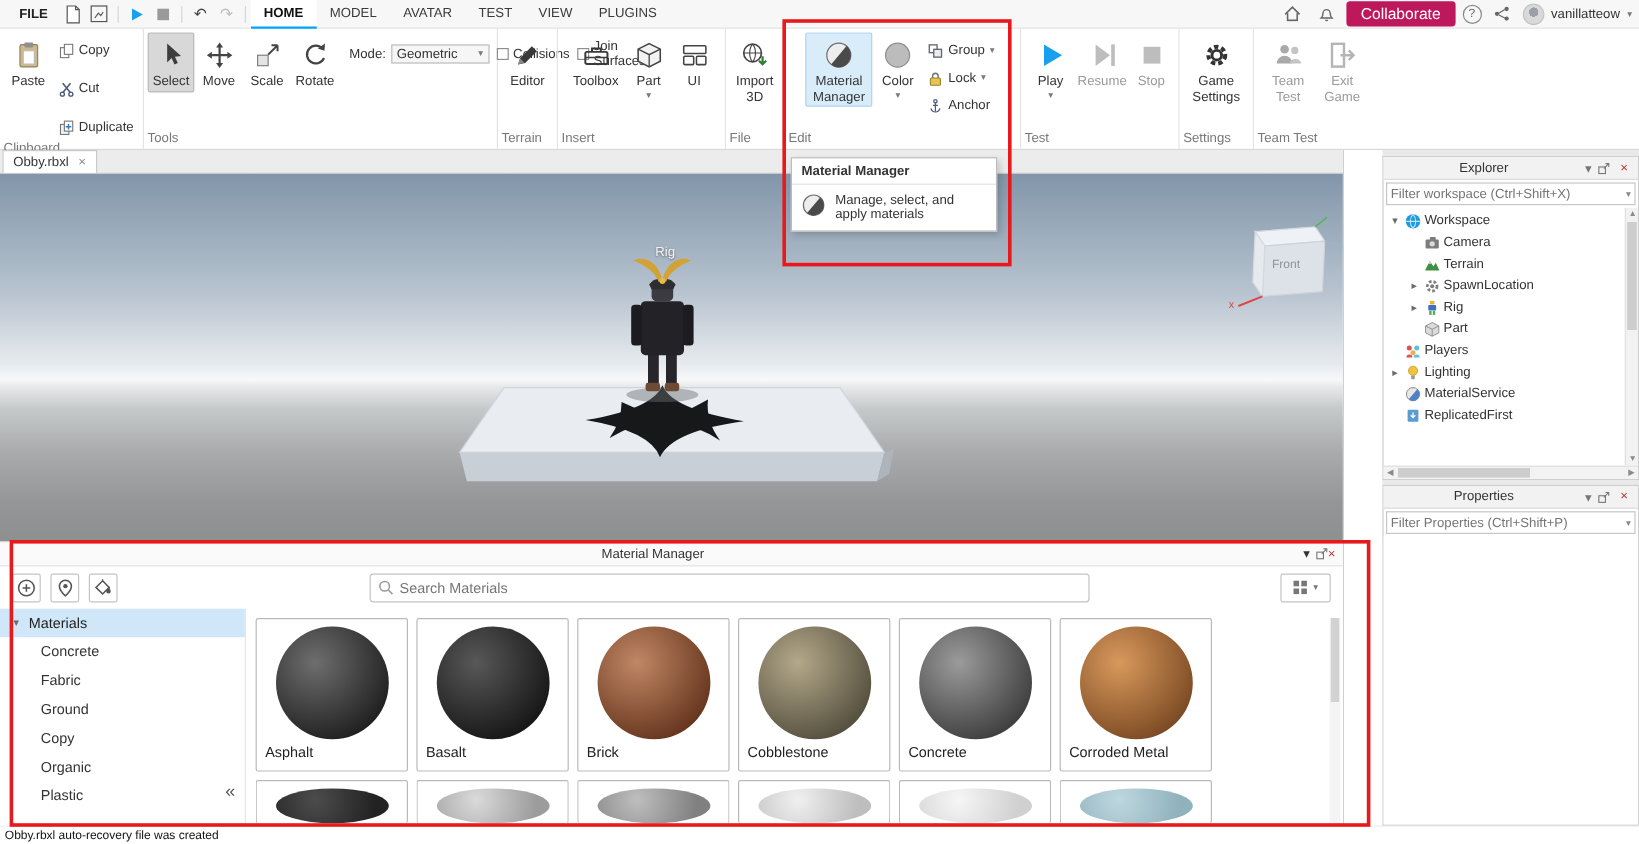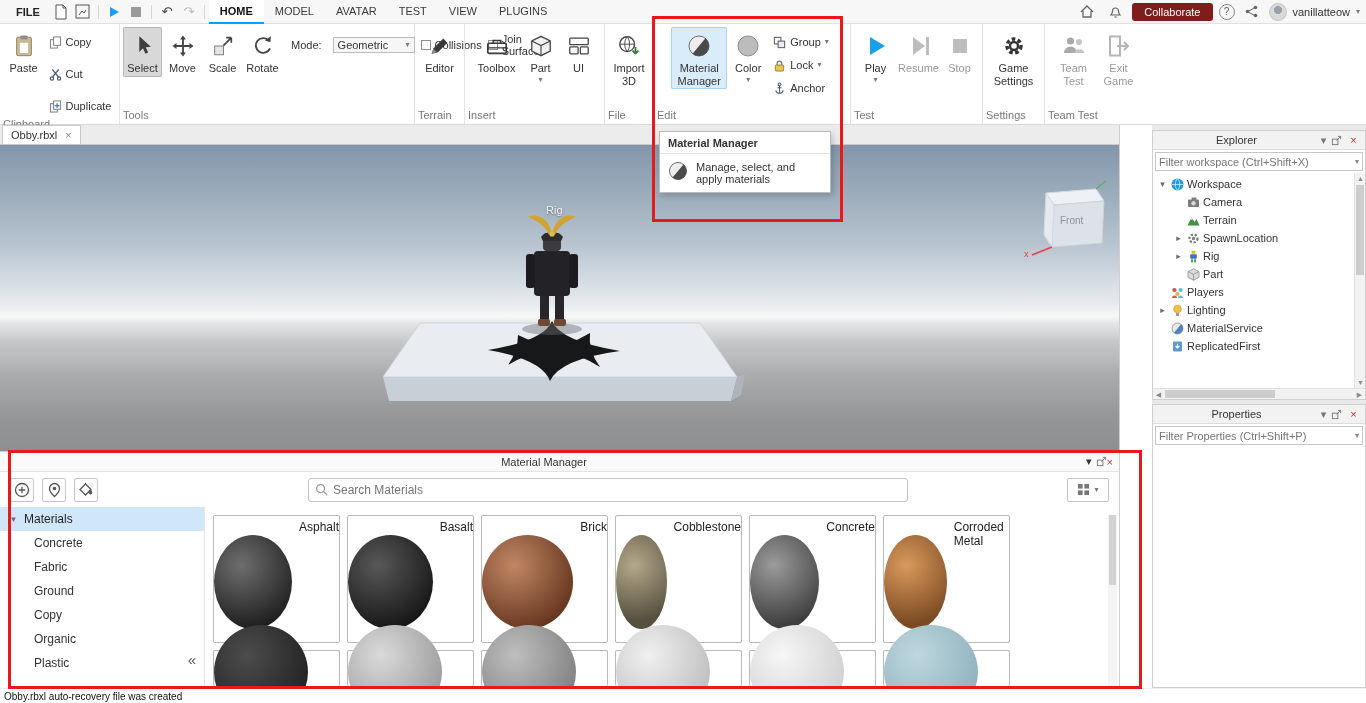--- a/index.html
+++ b/index.html
@@ -8,39 +8,39 @@
   svg { display:block; }
 
   
   .titlebar { height:24px; display:flex; align-items:center; background:#f7f7f7; border-bottom:1px solid #e0e0e0; padding:0 6px; }
   .file-btn { font-weight:bold; color:#222; padding:0 10px; }
   .tb-ic { width:20px; height:20px; display:flex; align-items:center; justify-content:center; color:#555; margin:0 1px; }
   .tb-sep { width:1px; height:14px; background:#d6d6d6; margin:0 4px; }
   .tb-tab { padding:0 11px; height:24px; line-height:23px; color:#3a3a3a; }
   .tb-tab.active { font-weight:bold; color:#111; box-shadow: inset 0 -2px #00a2ff; background:#fff; }
   .tb-right { margin-left:auto; display:flex; align-items:center; gap:6px; }
-  .collab-btn { background:#7f1d1d; color:#fff; border-radius:3px; padding:3px 12px; font-size:11px; }
+  .collab-btn { background:#be185d; color:#fff; border-radius:3px; padding:3px 12px; font-size:13px; }
   .avatar { width:18px; height:18px; border-radius:50%; background:radial-gradient(circle at 50% 38%, #9aa0a6 0 30%, #d7d9db 31%); border:1px solid #c2c4c6; }
   .qmark { width:16px; height:16px; border:1px solid #8a8a8a; border-radius:50%; display:flex; align-items:center; justify-content:center; color:#666; font-size:10px; }
 
   
   .ribbon { height:101px; display:flex; background:#fff; border-bottom:1px solid #d9d9d9; }
   .rsec { display:flex; flex-direction:column; border-right:1px solid #e4e4e4; padding:3px 3px 0; flex:none; }
   .rsec-body { flex:1; display:flex; align-items:flex-start; justify-content:center; gap:1px; }
   .rsec-label { text-align:left; color:#787878; padding:1px 0 3px; font-size:11px; }
   .bigbtn { width:40px; display:flex; flex-direction:column; align-items:center; gap:2px; padding:5px 0 2px; border-radius:2px; text-align:center; color:#333; line-height:1.15; }
   .bigbtn .bico { height:28px; display:flex; align-items:center; }
   .bigbtn.sel { background:#d8d8d8; box-shadow:inset 0 0 0 1px #b8b8b8; }
   .bigbtn.hl { background:#d9ecfa; box-shadow:inset 0 0 0 1px #abd2ef; }
   .caret { color:#7a7a7a; font-size:8px; line-height:6px; }
   .smallbtn { display:flex; align-items:center; gap:4px; padding:2px 4px; color:#333; height:22px; }
   .clip-col { display:flex; flex-direction:column; justify-content:flex-start; gap:10px; padding-top:4px; }
   .mode-col { display:flex; flex-direction:row; gap:6px; padding:6px 0 0 8px; width:128px; }
   .mode-row { display:flex; align-items:center; gap:4px; }
-  .selectbox { border:1px solid #bdbdbd; background:#f6f6f6; padding:1px 4px; display:flex; align-items:center; gap:8px; width:82px; justify-content:space-between;margin-left:7px; }
+  .selectbox { border:1px solid #bdbdbd; background:#f6f6f6; padding:1px 4px; display:flex; align-items:center; gap:8px; width:82px; justify-content:space-between; }
   .chk { width:10px; height:10px; border:1px solid #8f8f8f; background:#fff; flex:none; }
   .stackcol { display:flex; flex-direction:column; gap:1px; padding-top:4px; }
 
   
   .main { display:flex; height:563px; }
   .left { width:1146px; display:flex; flex-direction:column; border-right:1px solid #cfcfcf; }
   .doctabs { height:20px; background:#ececec; border-bottom:1px solid #c9c9c9; display:flex; align-items:flex-end; padding-left:2px; }
   .doctab { background:#fff; border:1px solid #c9c9c9; border-bottom:none; height:19px; display:flex; align-items:center; gap:8px; padding:0 8px; }
   .doctab .x { color:#888; font-size:11px; }
 
@@ -76,21 +76,21 @@
   .sqbtn { width:24px; height:24px; border:1px solid #c4c4c4; border-radius:2px; background:#fff; display:flex; align-items:center; justify-content:center; }
   .searchbox { width:600px; margin-left:202px; height:24px; border:1px solid #c4c4c4; border-radius:3px; display:flex; align-items:center; padding:0 6px; gap:5px; }
   .searchbox input { border:none; outline:none; flex:1; font-size:12px; color:#444; font-family:inherit; }
   .gridbtn { margin-left:auto; width:42px; height:24px; border:1px solid #c4c4c4; border-radius:2px; display:flex; align-items:center; justify-content:center; gap:4px; }
   .mm-body { flex:1; display:flex; overflow:hidden; }
   .mm-side { width:205px; flex:none; position:relative; border-right:1px solid #e6e6e6; }
   .cat-root { height:24px; display:flex; align-items:center; gap:5px; padding-left:8px; background:#cfe7f8; font-size:12px; color:#222; }
   .cat { height:24px; display:flex; align-items:center; padding-left:34px; font-size:12px; color:#333; }
   .collapse-btn { position:absolute; right:8px; bottom:20px; color:#555; font-size:15px; }
   .mm-grid { flex:1; padding:8px 0 0 8px; display:flex; flex-wrap:wrap; gap:7px; align-content:flex-start; overflow:hidden; position:relative; }
-  .card { width:127px; height:128px; border:1px solid #b9b9b9; border-radius:2px; background:#fff; display:flex; flex-direction:row; align-items:center; }
+  .card { width:127px; height:128px; border:1px solid #b9b9b9; border-radius:2px; background:#fff; display:flex; flex-direction:column; align-items:center; }
   .sphere { width:94px; height:94px; border-radius:50%; margin-top:6px; }
   .card .nm { align-self:flex-start; padding:4px 0 0 7px; font-size:12px; color:#222; }
   .card.partial { height:36px; border-bottom:none; }
   .card.partial .sphere { width:94px; height:94px; margin-top:6px; }
   .mm-vscroll { position:absolute; right:2px; top:8px; bottom:0; width:9px; background:#f4f4f4; }
   .mm-vthumb { position:absolute; left:1px; right:1px; top:0; height:70px; background:#d2d2d2; }
 
   
   .statusbar { height:15px; background:#fff; display:flex; align-items:center; padding-left:4px; font-size:10px; color:#111; border-top:1px solid #eee; }
 

